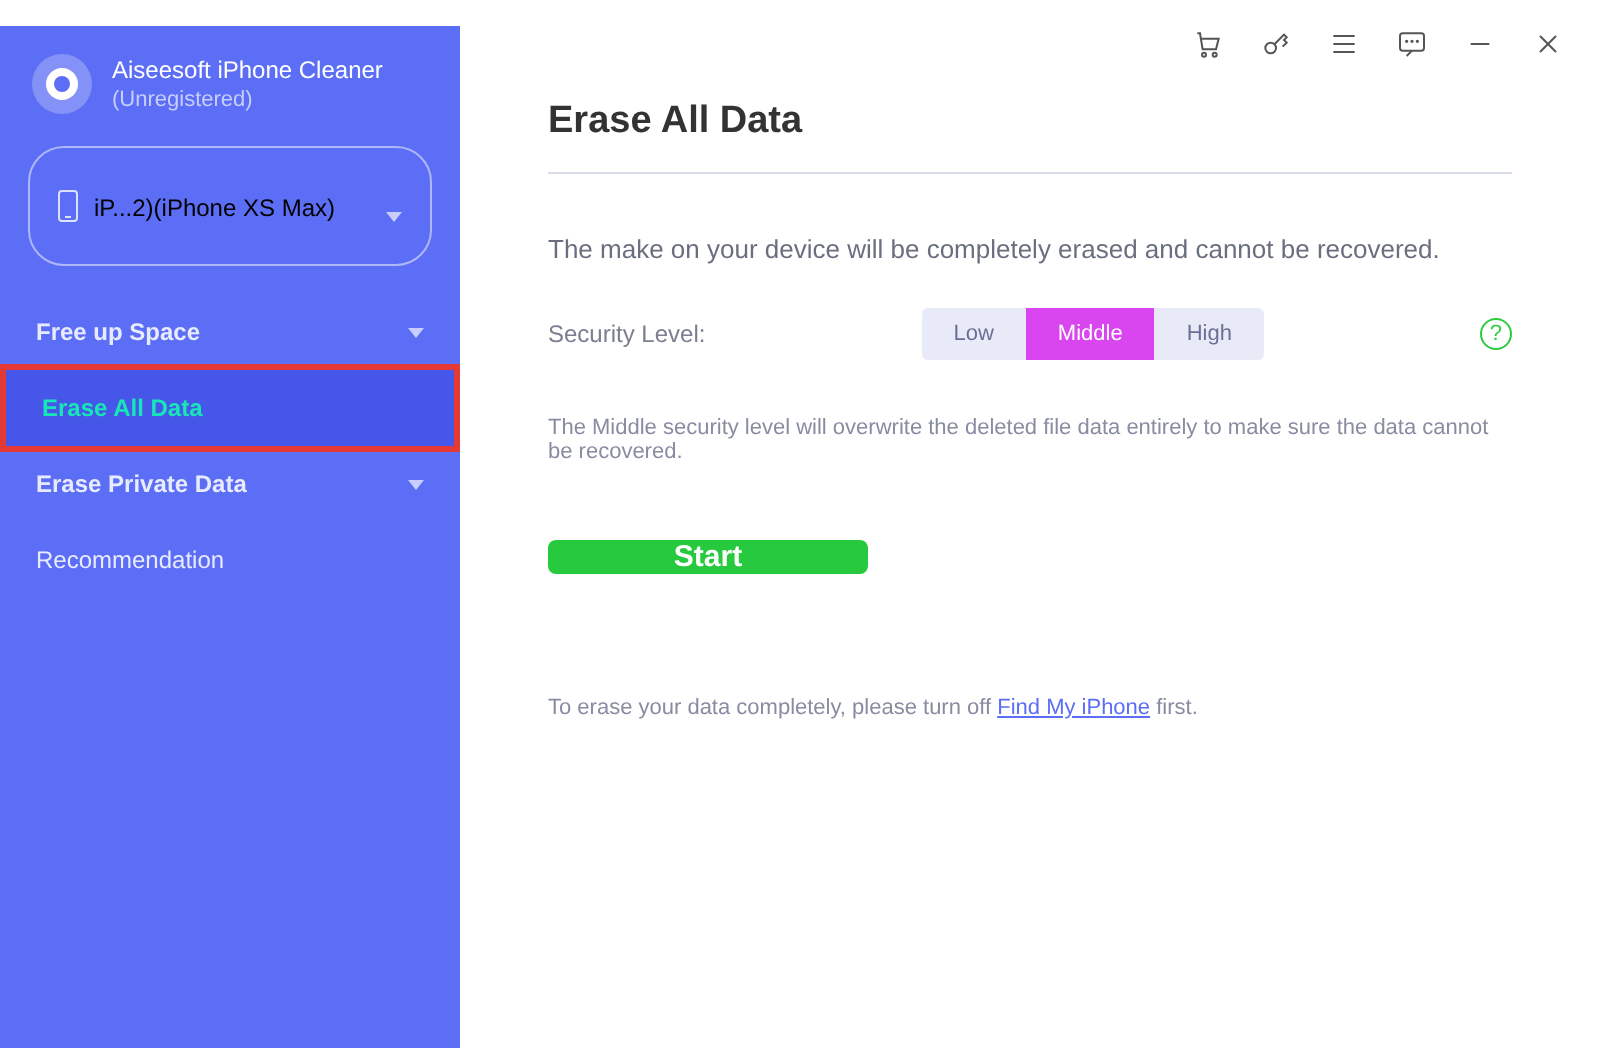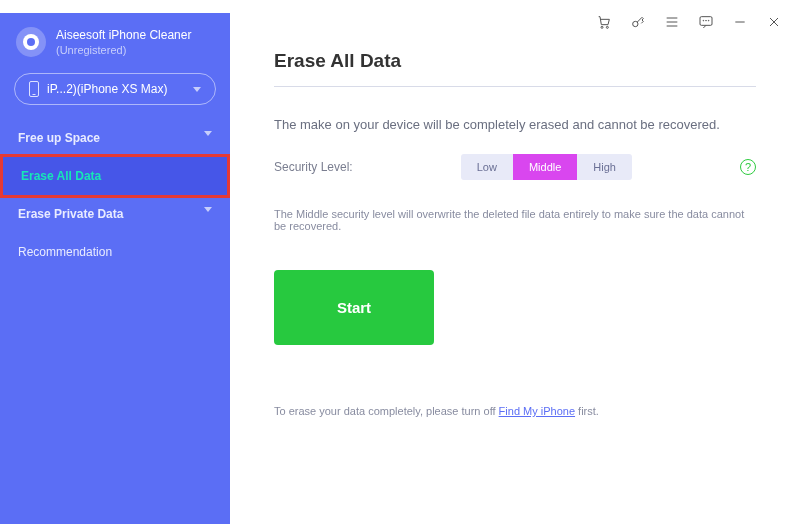--- a/index.html
+++ b/index.html
@@ -4,47 +4,47 @@
   <style>
     * { margin: 0; padding: 0; box-sizing: border-box; font-family: -apple-system, BlinkMacSystemFont, "Segoe UI", Arial, sans-serif; }
     body { width: 800px; height: 524px; overflow: hidden; background: #fff; display: flex; }
     .sidebar { width: 230px; height: 100%; background: #5b6ef5; color: #fff; display: flex; flex-direction: column; margin-top: 13px; }
     .logo-row { display: flex; align-items: center; gap: 10px; padding: 14px 16px 10px 16px; }
     .logo-circle { width: 30px; height: 30px; border-radius: 50%; background: rgba(255,255,255,0.25); display: flex; align-items: center; justify-content: center; }
     .logo-inner { width: 16px; height: 16px; border-radius: 50%; background: #fff; position: relative; }
     .logo-inner::after { content: ""; position: absolute; width: 8px; height: 8px; border-radius: 50%; background: #5b6ef5; top: 4px; left: 4px; }
     .app-title { font-size: 12px; line-height: 1.3; }
     .app-unreg { font-size: 11px; color: #c7cefb; }
-    .device-pill { margin: 6px 14px 14px 14px; border: 1px solid rgba(255,255,255,0.5); border-radius: 18px; padding: 7px 14px; display: flex; align-items: center; gap: 8px; font-size: 12px; color: #ffffff; }
+    .device-pill { margin: 6px 14px 14px 14px; border: 1px solid rgba(255,255,255,0.5); border-radius: 18px; padding: 21px 14px; display: flex; align-items: flex-end; gap: 8px; font-size: 12px; color: #000000; }
     .device-pill .phone-icon { width: 10px; height: 16px; border: 1.5px solid #dce1ff; border-radius: 2px; position: relative; }
     .device-pill .phone-icon::after { content: ""; position: absolute; bottom: 1px; left: 50%; transform: translateX(-50%); width: 3px; height: 1.5px; background: #dce1ff; }
     .device-pill .chev { margin-left: auto; }
     .chev { width: 0; height: 0; border-left: 4px solid transparent; border-right: 4px solid transparent; border-top: 5px solid #c7cefb; }
     .nav { display: flex; flex-direction: column; }
-    .nav-item { display: flex; justify-content: space-between; padding: 12px 18px; font-size: 12px; font-weight: 600; color: #e8ebff; cursor: pointer; }
+    .nav-item { display: flex; align-items: center; justify-content: space-between; padding: 12px 18px; font-size: 12px; font-weight: 600; color: #e8ebff; cursor: pointer; }
     .nav-item.active { background: #4656e8; color: #17e6b7; border: 3px solid #e53935; border-right: 3px solid #e53935; margin: -3px 0; }
     .nav-sub { font-weight: 400; }
     .main { flex: 1; height: 100%; background: #fff; display: flex; flex-direction: column; position: relative; }
     .topbar { height: 44px; display: flex; justify-content: flex-end; align-items: center; gap: 18px; padding: 0 18px; }
     .topbar svg { width: 16px; height: 16px; stroke: #555; fill: none; stroke-width: 1.5; }
     .topbar .icon-btn { cursor: pointer; display: flex; }
     .content { padding: 6px 44px 0 44px; flex: 1; }
     .page-title { font-size: 19px; font-weight: 700; color: #333; margin-bottom: 14px; }
     .hr { border: none; border-top: 1px solid #d8dbe8; margin-bottom: 30px; }
     .lead { font-size: 13px; color: #6a6f80; margin-bottom: 22px; }
     .sec-row { display: flex; align-items: center; gap: 12px; margin-bottom: 28px; justify-content: space-between; }
     .sec-label { font-size: 12px; color: #7a7e90; }
     .seg { display: flex; }
     .seg button { border: none; font-size: 11px; padding: 7px 16px; background: #e8eaf8; color: #6a6f95; cursor: pointer; }
     .seg button:first-child { border-radius: 3px 0 0 3px; }
     .seg button:last-child { border-radius: 0 3px 3px 0; }
     .seg button.sel { background: #d946ef; color: #fff; }
     .qmark { width: 16px; height: 16px; border: 1.5px solid #2ecc40; border-radius: 50%; color: #2ecc40; font-size: 11px; display: flex; align-items: center; justify-content: center; }
     .desc { font-size: 11px; color: #888ca0; margin-bottom: 38px; }
-    .start-btn { width: 160px; padding: 29px 0; background: #27c93f; color: #fff; border: none; border-radius: 4px; font-size: 15px; font-weight: 600; cursor: pointer; }
+    .start-btn { width: 160px; padding: 0 0; background: #27c93f; color: #fff; border: none; border-radius: 4px; font-size: 15px; font-weight: 600; cursor: pointer; }
     .footnote { font-size: 11px; color: #888ca0; margin-top: 60px; }
     .footnote a { color: #5b6ef5; text-decoration: underline; }
   </style>
 </head>
 <body>
 
 <div class="sidebar">
   <div class="logo-row">
     <div class="logo-circle">
         <div class="logo-inner"></div>

